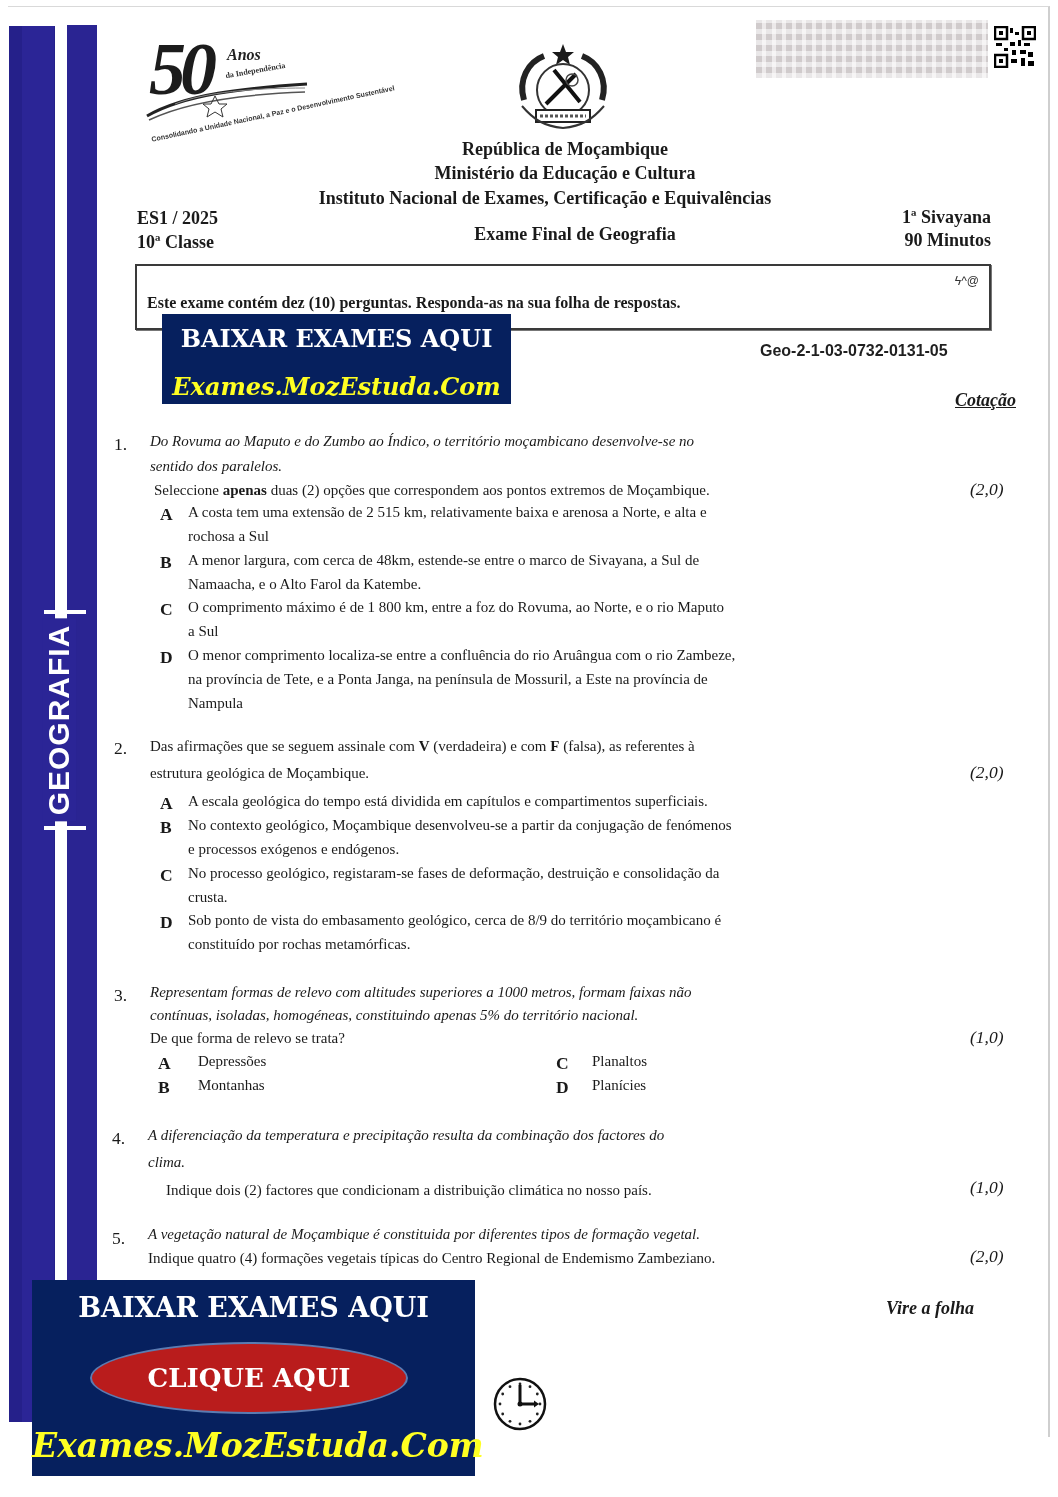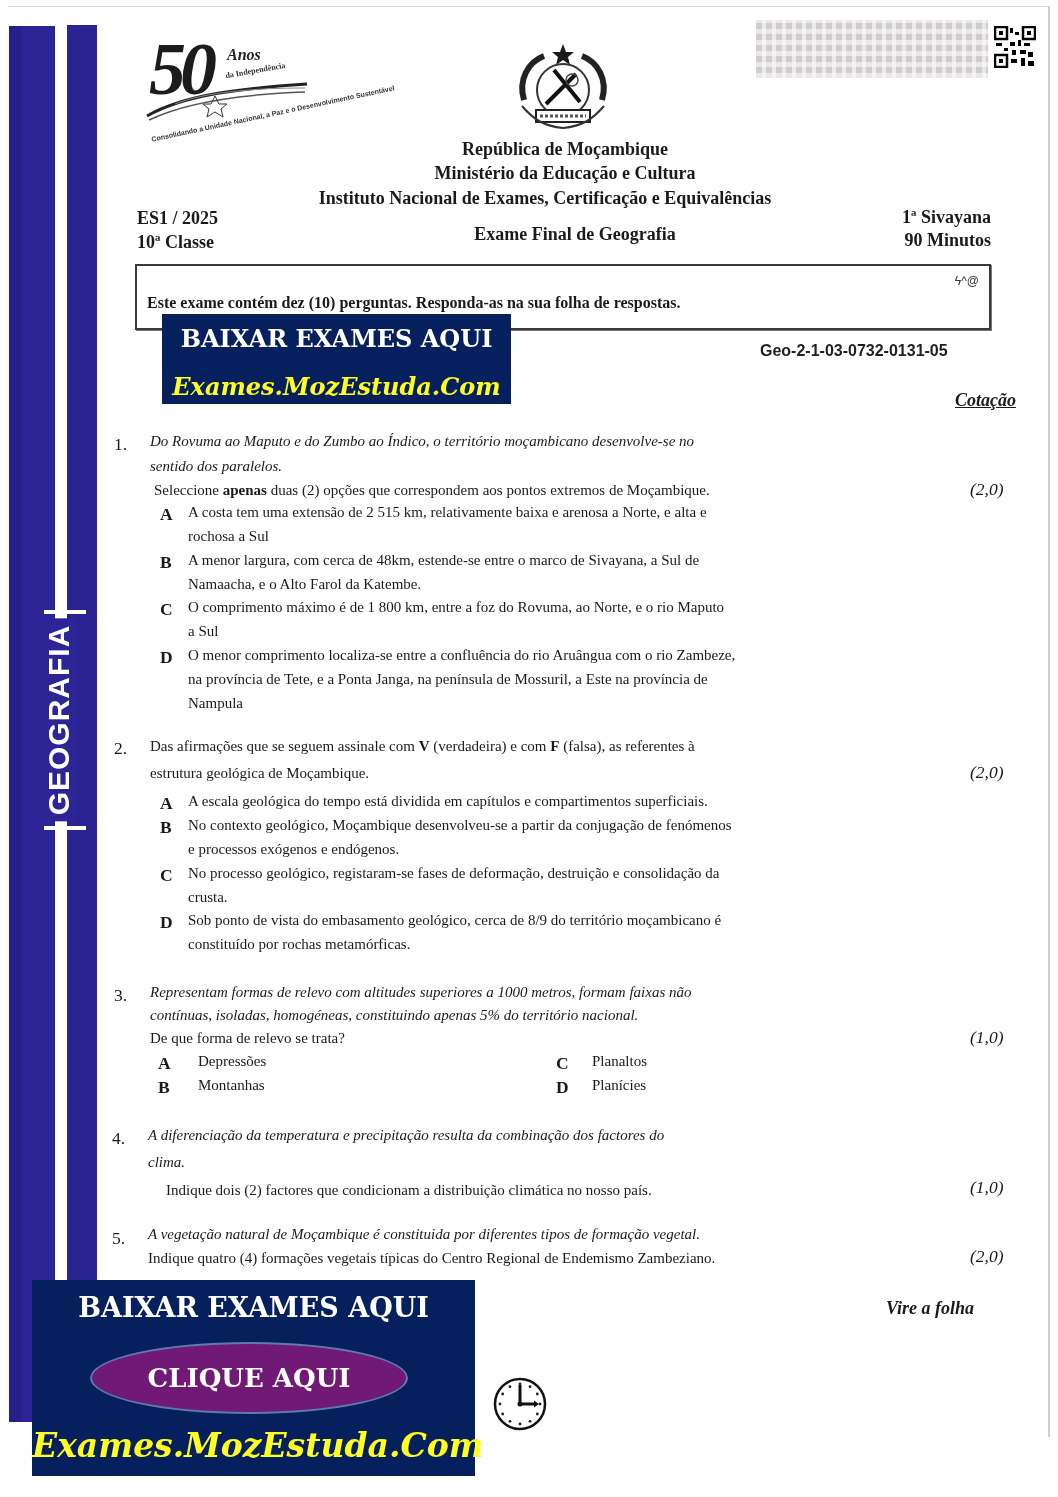--- a/index.html
+++ b/index.html
@@ -64,21 +64,21 @@
     .code { position:absolute; left:760px; top:342px; font-family:"Liberation Sans", sans-serif; font-weight:bold; font-size:16px; color:#1f1f1f; }
     .cotacao { position:absolute; left:955px; top:390px; font-weight:bold; font-style:italic; font-size:18px; text-decoration:underline; }
 
     
     .promo-top { position:absolute; left:162px; top:314px; width:349px; height:90px; background:#06205e; overflow:hidden; }
     .promo-top .t1 { position:absolute; left:0; top:10px; width:100%; text-align:center; color:#fff; font-weight:bold; font-size:24px; font-family:"DejaVu Serif", serif; letter-spacing:0; }
     .promo-top .t2 { position:absolute; left:0; top:58px; width:100%; text-align:center; color:#ffff22; font-weight:bold; font-style:italic; font-size:24px; font-family:"DejaVu Serif", serif; }
 
     .promo-bottom { position:absolute; left:32px; top:1280px; width:443px; height:196px; background:#06205e; }
     .promo-bottom .t1 { position:absolute; left:0; top:12px; width:100%; text-align:center; color:#fff; font-weight:bold; font-size:27px; font-family:"DejaVu Serif", serif; }
-    .promo-bottom .pill { position:absolute; left:58px; top:62px; width:318px; height:72px; border-radius:50%; background:#701a75; border:2px solid #5b7bb1; box-sizing:border-box; display:flex; align-items:center; justify-content:center; color:#fff; font-weight:bold; font-size:26px; font-family:"DejaVu Serif", serif; cursor:pointer; }
+    .promo-bottom .pill { position:absolute; left:58px; top:62px; width:318px; height:72px; border-radius:50%; background:#b91c1c; border:2px solid #5b7bb1; box-sizing:border-box; display:flex; align-items:center; justify-content:center; color:#fff; font-weight:bold; font-size:26px; font-family:"DejaVu Serif", serif; cursor:pointer; }
     .promo-bottom .t2 { position:absolute; left:0; top:146px; width:100%; text-align:center; color:#ffff22; font-weight:bold; font-style:italic; font-size:33px; font-family:"DejaVu Serif", serif; }
 
     
     .q { position:absolute; font-size:15px; line-height:23.5px; }
     .qnum { position:absolute; font-size:17.5px; }
     .it { font-style:italic; }
     .opt-letter { position:absolute; font-weight:bold; font-size:17.5px; }
     .score { position:absolute; left:970px; font-style:italic; font-size:17.5px; }
     .vire { position:absolute; left:886px; top:1298px; font-weight:bold; font-style:italic; font-size:18px; }
     .clock { position:absolute; left:492px; top:1376px; width:56px; height:56px; }

